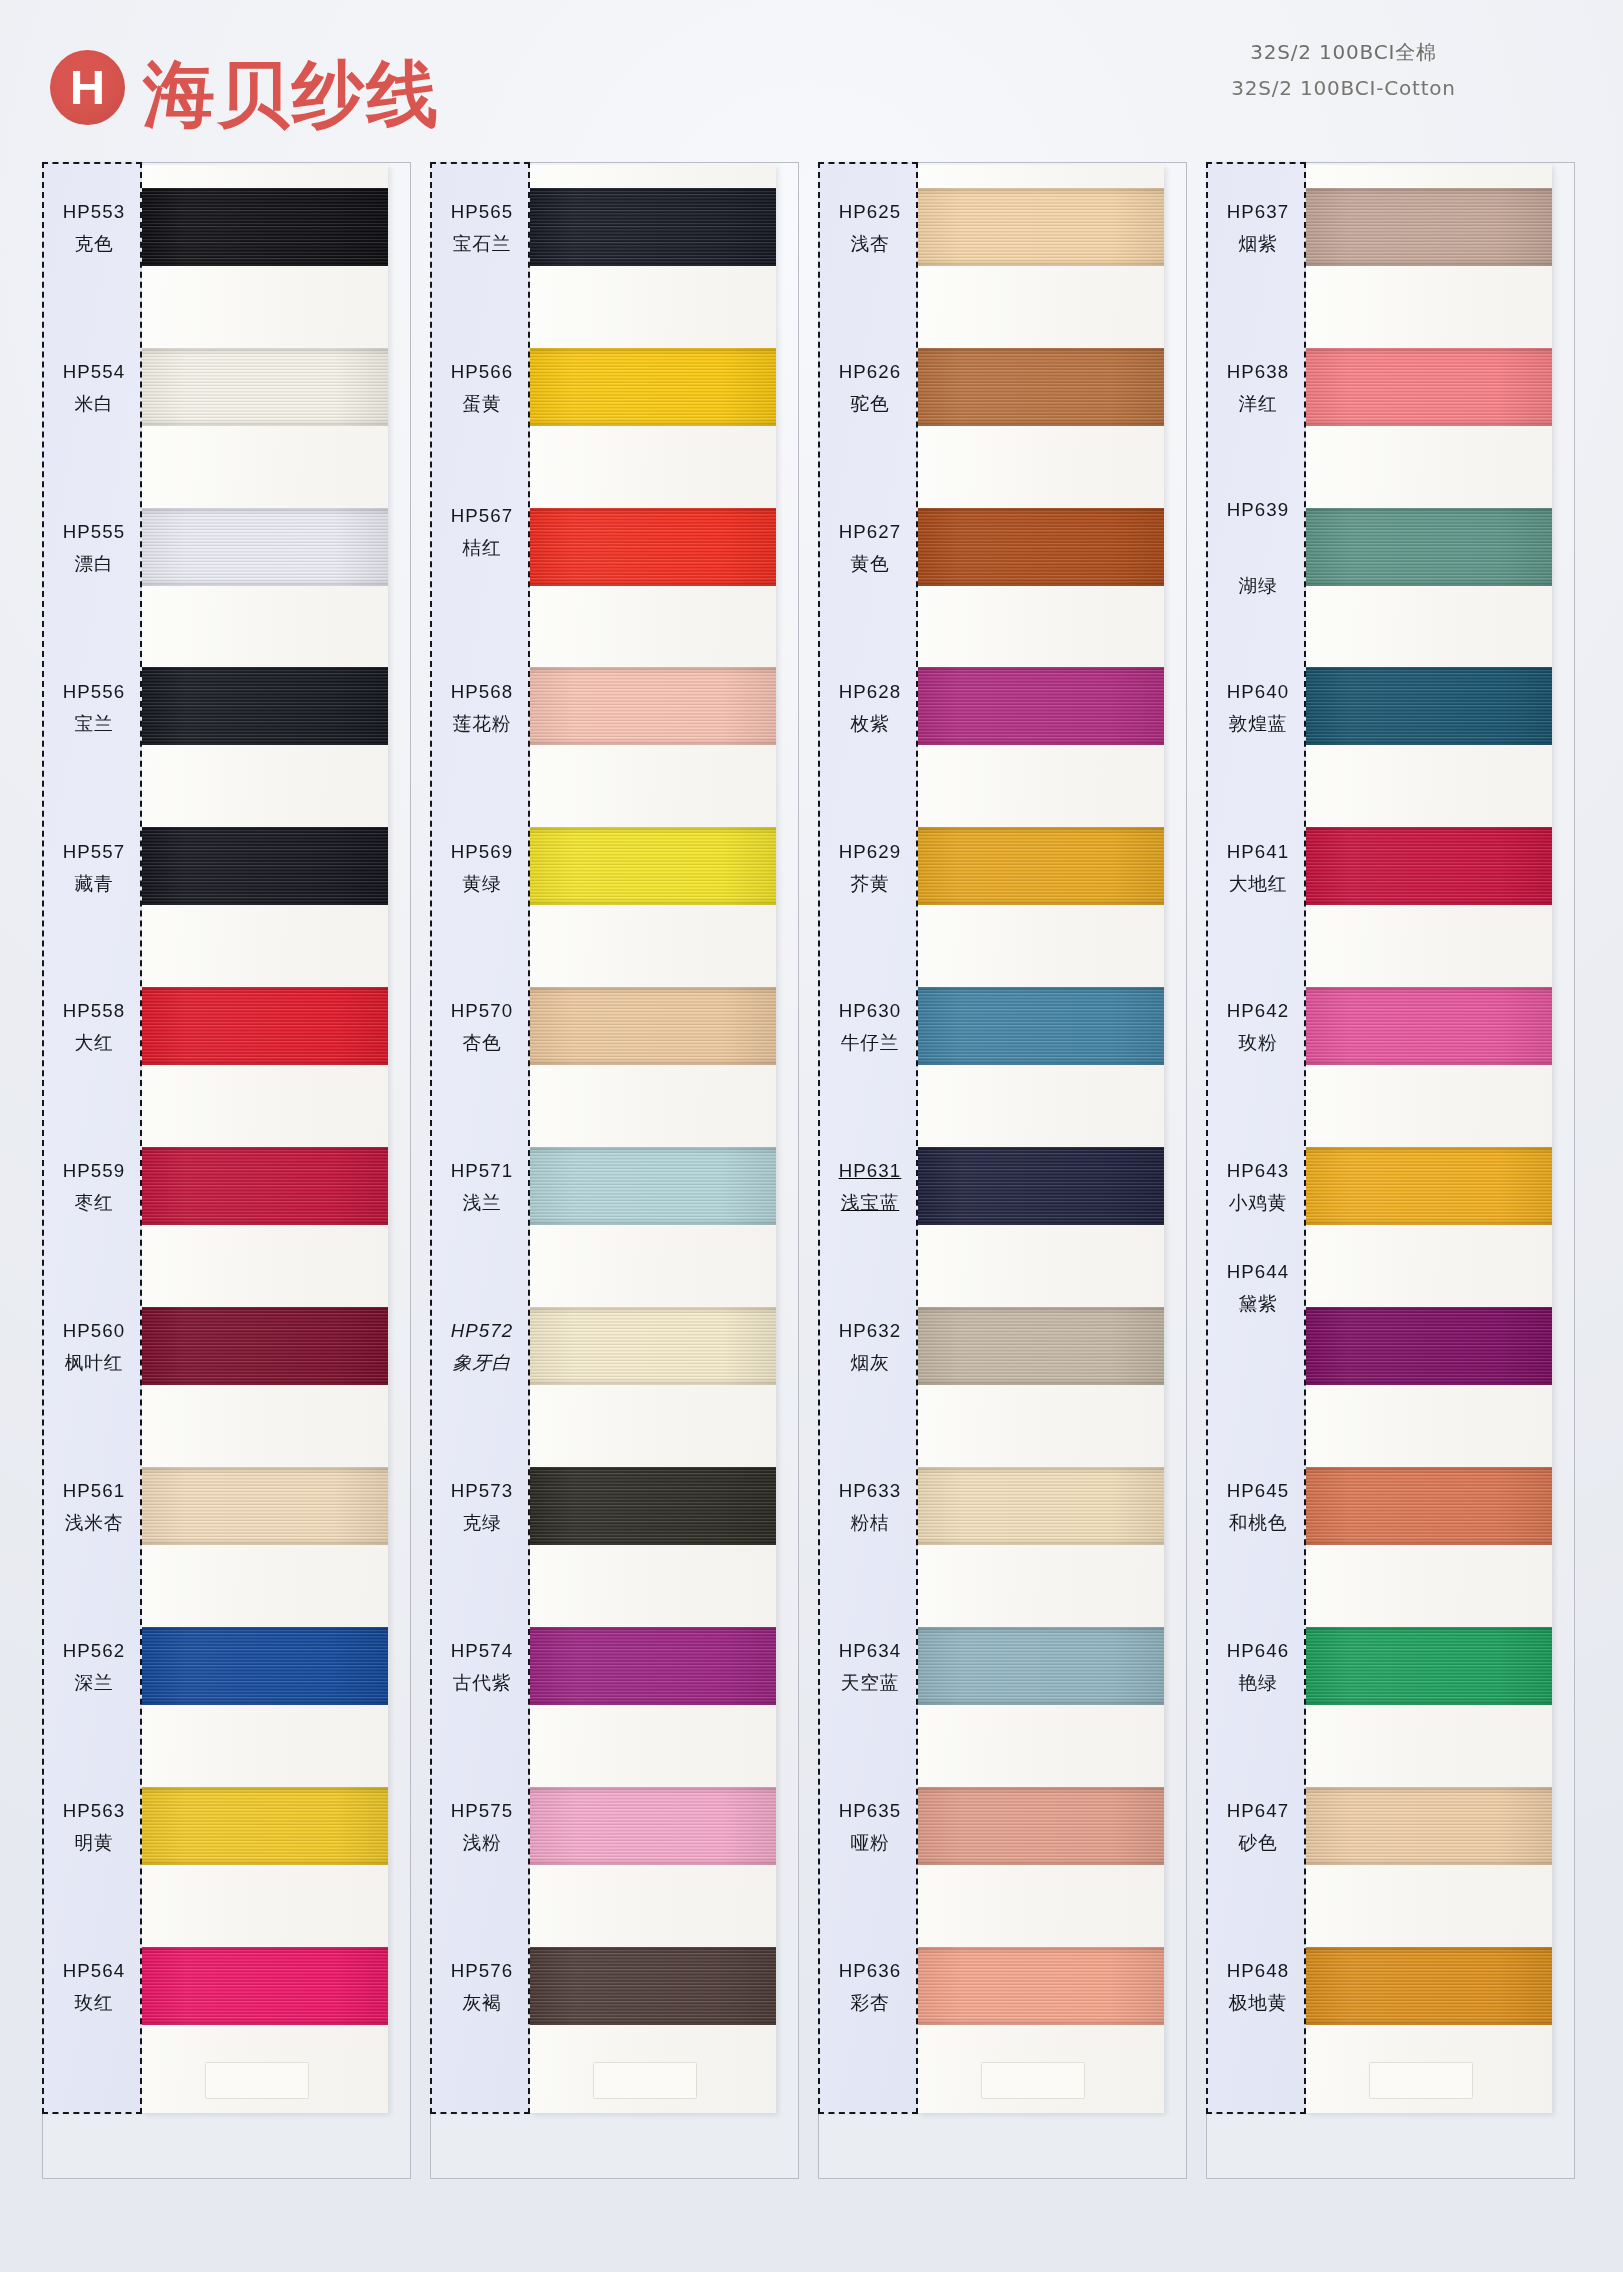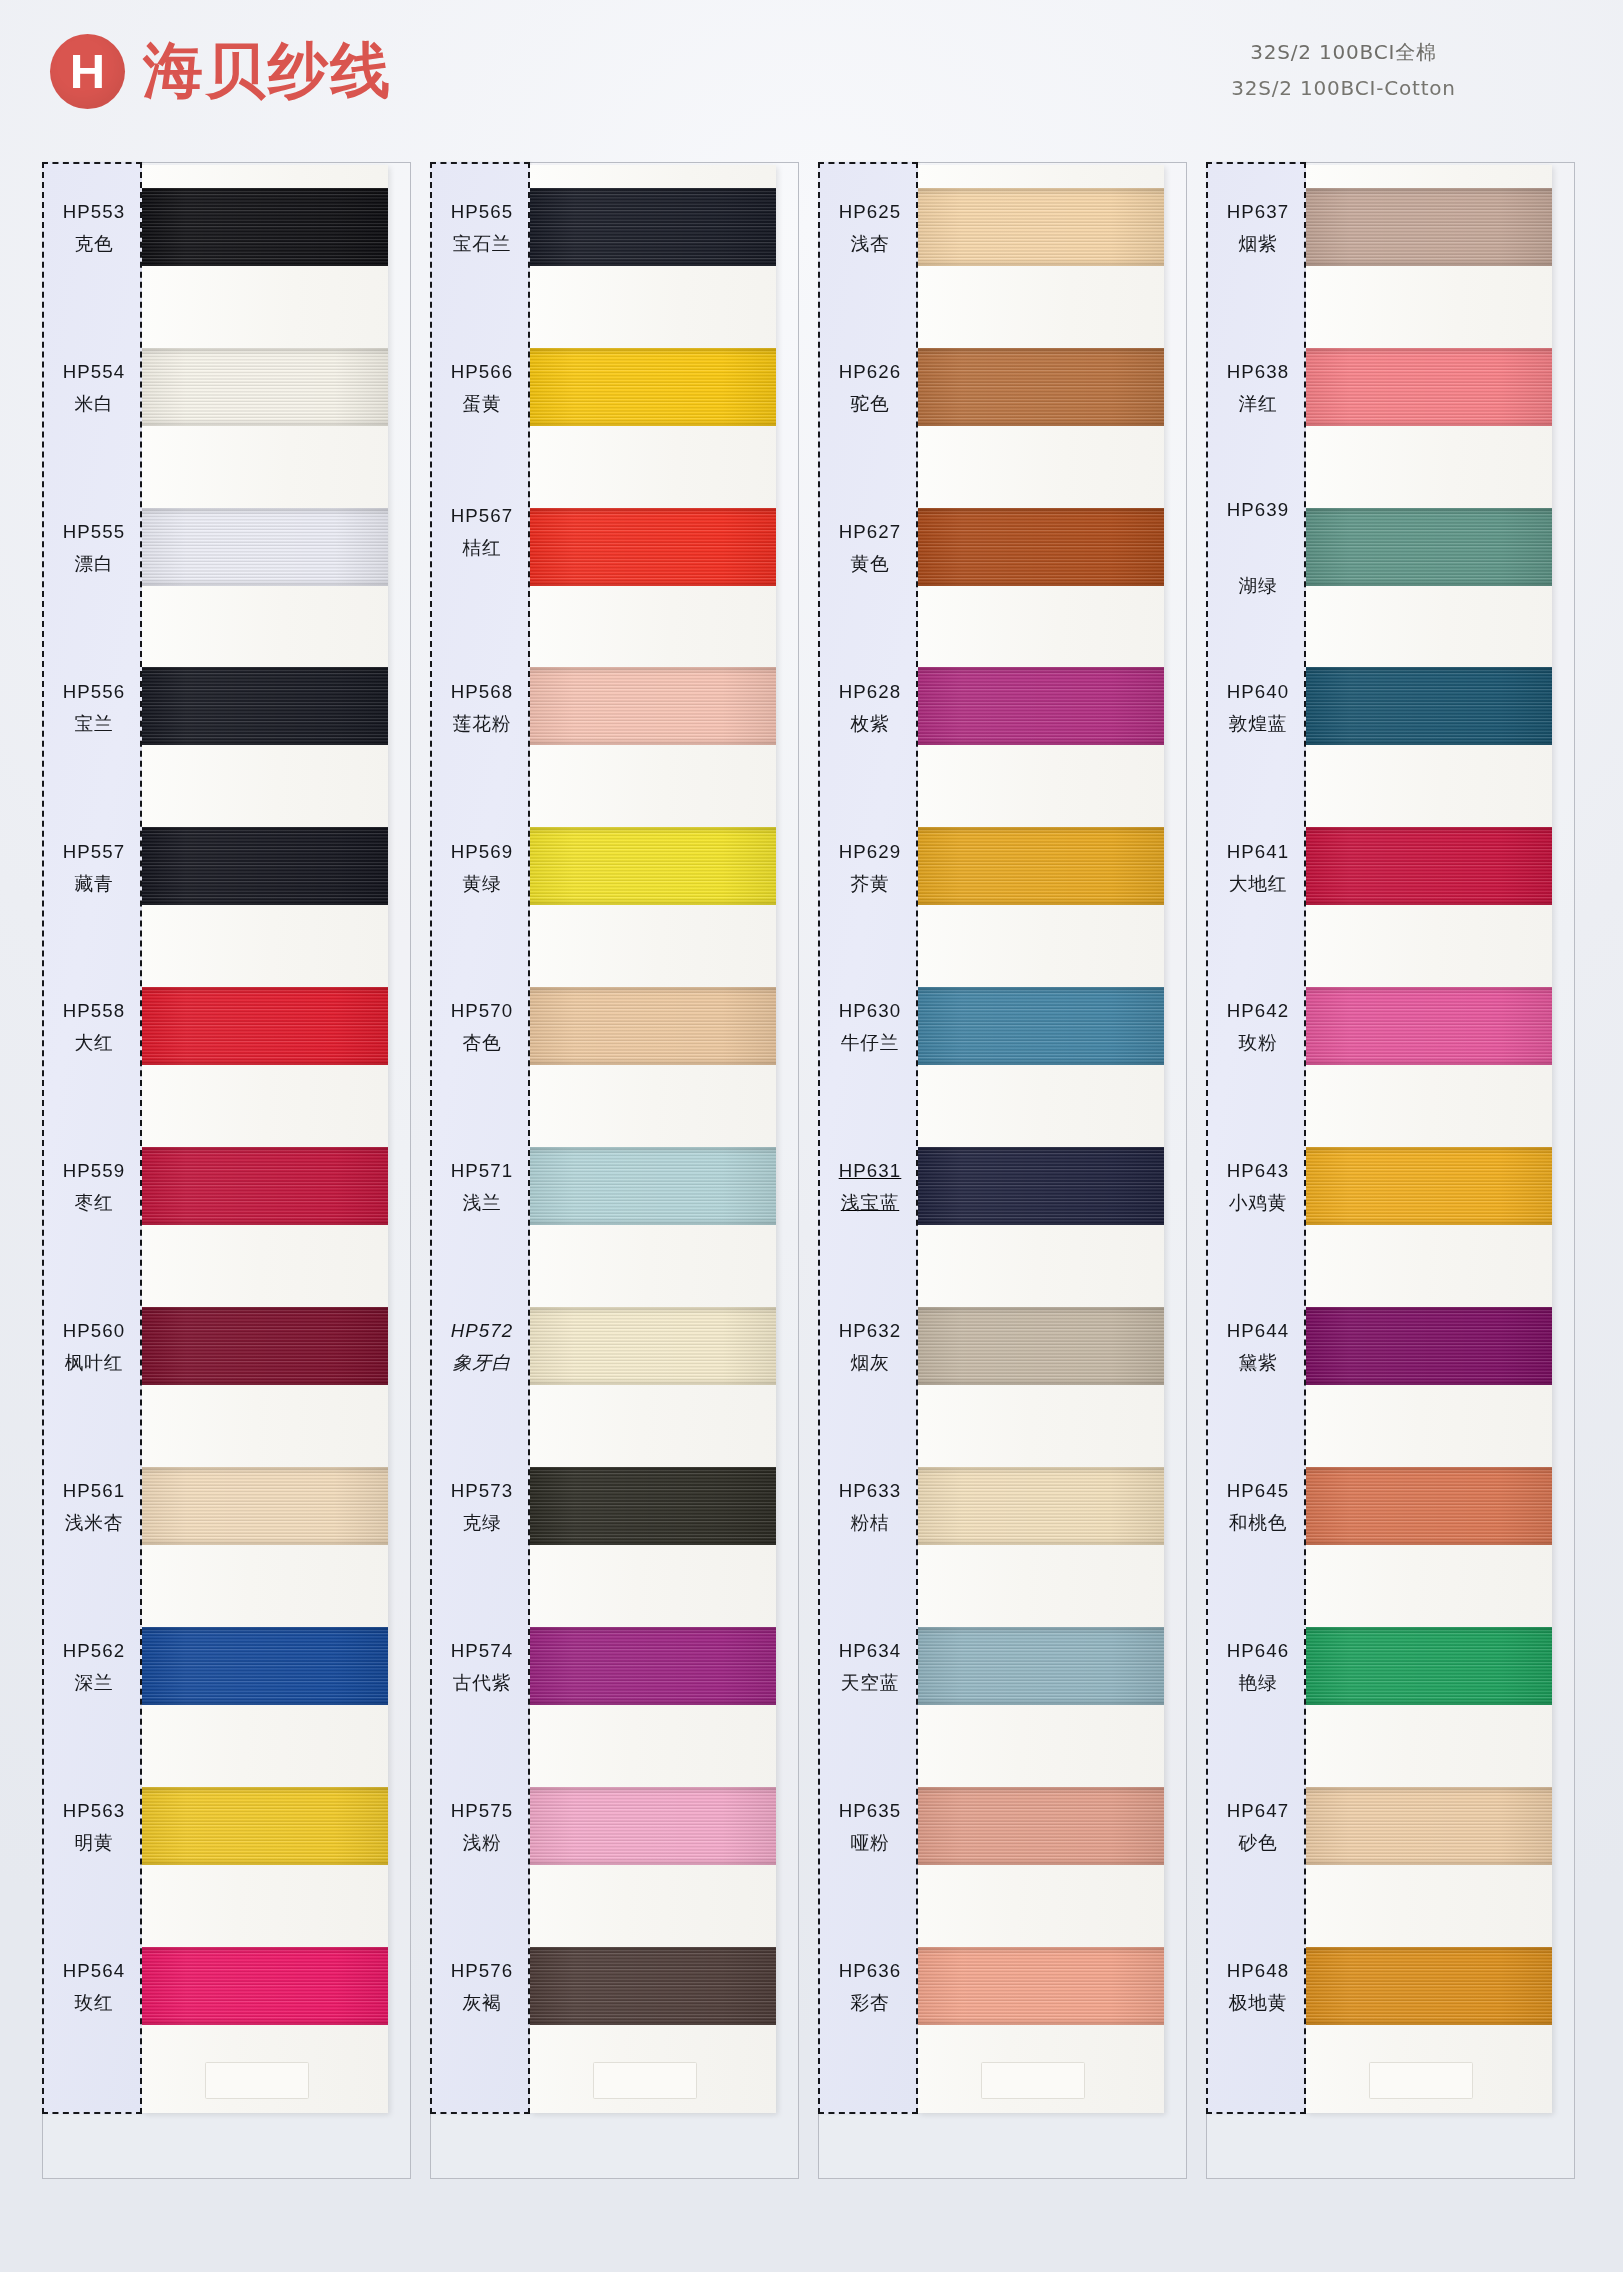--- a/index.html
+++ b/index.html
@@ -49,25 +49,26 @@
     color: #fff;
     font-size: 49px;
     font-weight: bold;
     line-height: 1;
     font-family: "Liberation Sans", sans-serif;
     box-shadow: inset -4.9px -6.5px 14.6px rgba(0,0,0,0.06);
   }
 
   .brand-name {
     color: #d9554f;
-    font-size: 60px;
+    font-size: 72px;
     font-weight: bold;
     letter-spacing: 2.4px;
     font-family: "DejaVu Sans", sans-serif;
     white-space: nowrap;
+    margin-top: 16px;
   }
 
   .header-title-block {
     position: absolute;
     right: 52px;
     top: 39px;
     text-align: center;
     width: 455px;
   }
   .header-title {
@@ -608,21 +609,21 @@
               <div class="cname">大地红</div>
             </div>
             <div class="label-row" style="top: 825px; height: 78px;">
               <div class="code">HP642</div>
               <div class="cname">玫粉</div>
             </div>
             <div class="label-row" style="top: 985px; height: 78px;">
               <div class="code">HP643</div>
               <div class="cname">小鸡黄</div>
             </div>
-            <div class="label-row" style="top: 1145px; height: 78px;">
+            <div class="label-row" style="top: 1086px; height: 78px;">
               <div class="code">HP644</div>
               <div class="cname">黛紫</div>
             </div>
             <div class="label-row" style="top: 1305px; height: 78px;">
               <div class="code">HP645</div>
               <div class="cname">和桃色</div>
             </div>
             <div class="label-row" style="top: 1465px; height: 78px;">
               <div class="code">HP646</div>
               <div class="cname">艳绿</div>

